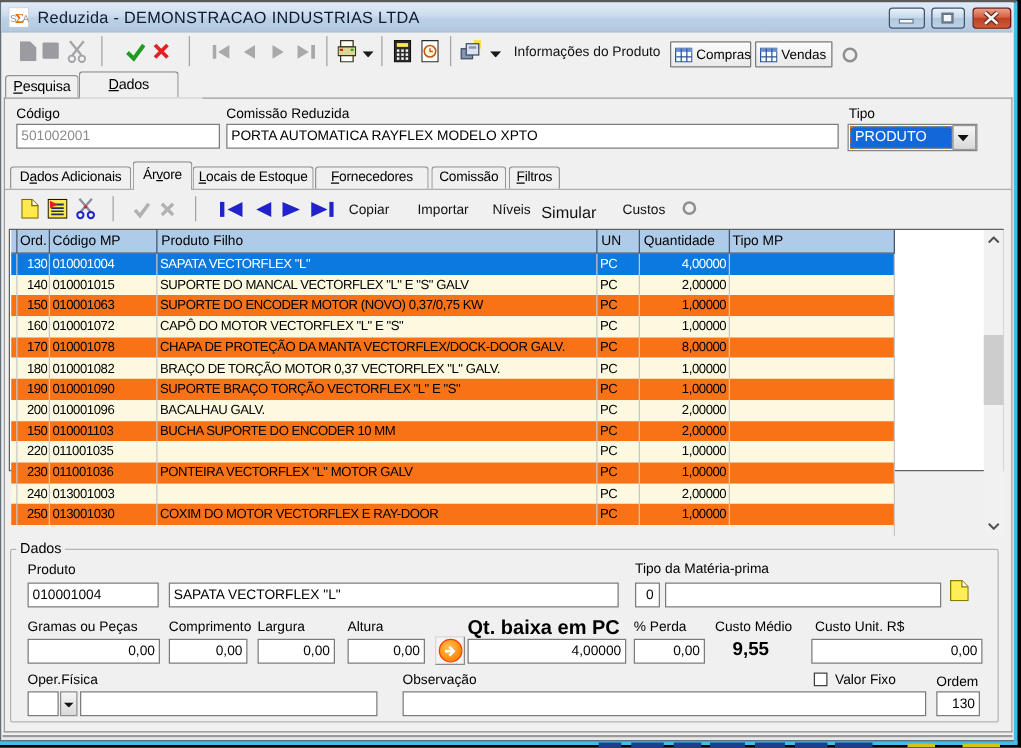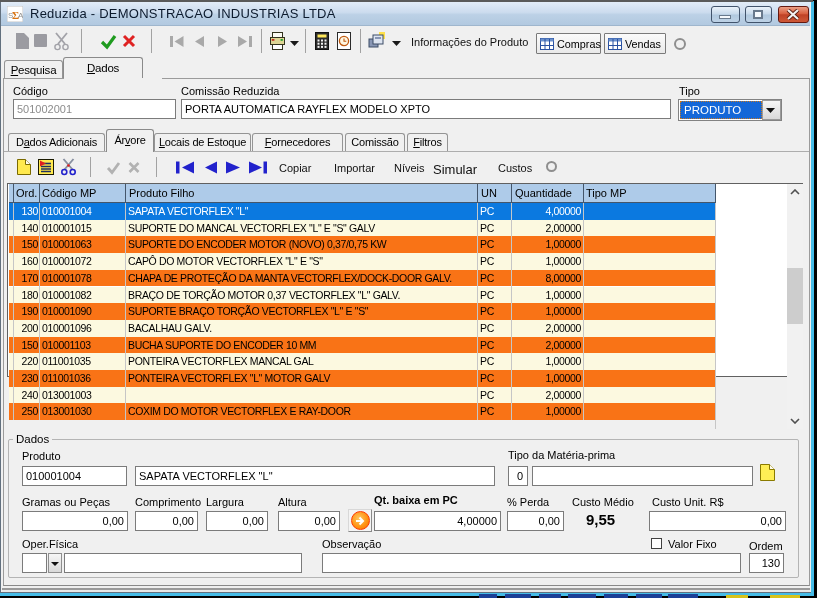--- a/index.html
+++ b/index.html
@@ -297,21 +297,20 @@
 <div class="grow white" style="top:152.6px">
       <span class="gO">150</span>
       <span class="gC">010001103</span>
       <span class="gP">BUCHA SUPORTE DO ENCODER 10 MM</span>
       <span class="gU">PC</span>
       <span class="gQ">2,00000</span>
     </div>
 <div class="grow cream" style="top:169.3px">
       <span class="gO">220</span>
       <span class="gC">011001035</span>
-      <span class="gP">PONTEIRA VECTORFLEX MANCAL GAL</span>
       <span class="gU">PC</span>
       <span class="gQ">1,00000</span>
     </div>
 <div class="grow white" style="top:186.0px">
       <span class="gO">230</span>
       <span class="gC">011001036</span>
       <span class="gP">PONTEIRA VECTORFLEX "L" MOTOR GALV</span>
       <span class="gU">PC</span>
       <span class="gQ">1,00000</span>
     </div>
@@ -359,21 +358,21 @@
 <div class="in" style="left:532px;top:466px;width:221px"></div>
 <svg class="abs" style="left:760px;top:464px" width="15" height="17" viewBox="0 0 15 17">
  <path d="M0.5,0.5 h9 l5,5 v11 h-14 z" fill="#ffee55" stroke="#8a7a00"></path>
  <path d="M9.5,0.5 v5 h5" fill="#fffdf0" stroke="#8a7a00"></path>
   </svg>
 
 <div class="lb" style="left:22px;top:496px">Gramas ou Peças</div>
 <div class="lb" style="left:135px;top:496px">Comprimento</div>
 <div class="lb" style="left:206px;top:496px">Largura</div>
 <div class="lb" style="left:278px;top:496px">Altura</div>
-<div class="lb" style="left:374px;top:494px;font-size:11px;font-weight:bold">Qt. baixa em PC</div>
+<div class="lb" style="left:374px;top:494px;font-size:16px;font-weight:bold">Qt. baixa em PC</div>
 <div class="lb" style="left:507px;top:496px">% Perda</div>
 <div class="lb" style="left:572px;top:496px">Custo Médio</div>
 <div class="lb" style="left:652px;top:496px">Custo Unit. R$</div>
 
 <div class="in num" style="left:22px;top:511px;width:106px">0,00</div>
 <div class="in num" style="left:135px;top:511px;width:63px">0,00</div>
 <div class="in num" style="left:206px;top:511px;width:62px">0,00</div>
 <div class="in num" style="left:278px;top:511px;width:62px">0,00</div>
 <div class="abs" style="left:348px;top:509px;width:24px;height:23px;background:#f4f4f4;
  border:1px solid #d8d8d8;border-right-color:#8a8a8a;border-bottom-color:#8a8a8a"></div>

